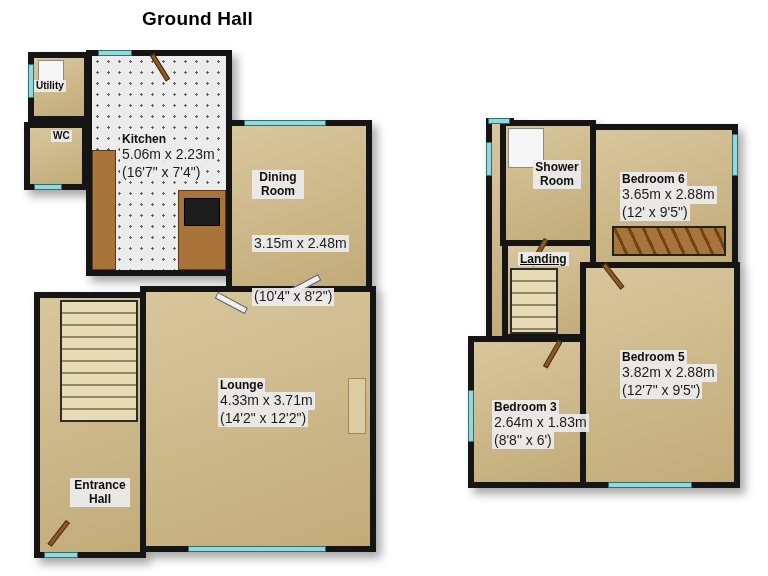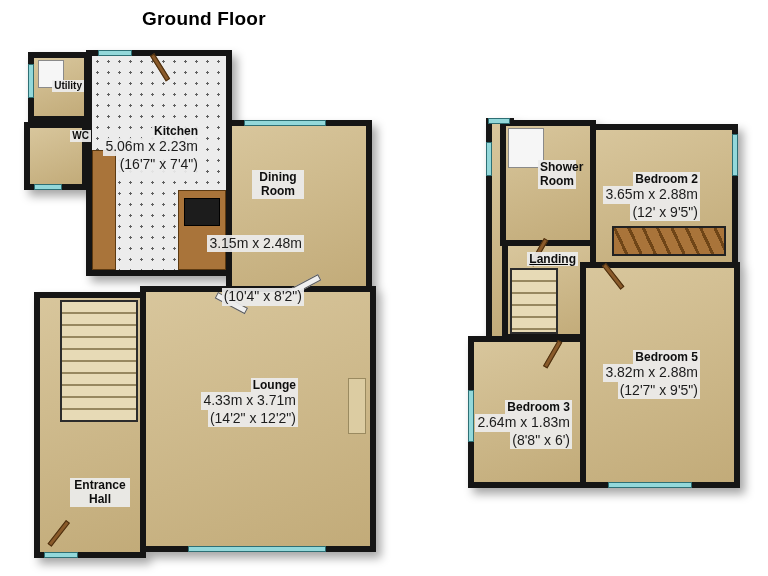--- a/index.html
+++ b/index.html
@@ -27,34 +27,34 @@
   .door-white { position:absolute; z-index:3; width:34px; height:7px;
           background:#efefef; border:1px solid #5a5a5a; transform-origin:top left; }
 
   .furn { position:absolute; z-index:2; }
   .counter { background:#a9743a; border:1px solid #5c3a12; }
   .appliance { background:#f6f6f6; border:1px solid #8a8a8a; }
   .cooker { background:#1c1c1c; border:1px solid #000; }
   .wardrobe { background:repeating-linear-gradient(65deg,#a9743a 0 10px,#6f4517 10px 13px); border:2px solid #222; }
   .radiator { background:#dcccA2; border:1px solid #9a8a60; }
 
-  .room-label { position:absolute; display:flex; flex-direction:column; align-items:flex-end;
+  .room-label { position:absolute; display:flex; flex-direction:column; align-items:flex-start;
           transform:translateX(-50%); text-align:center; z-index:12; }
   .room-label .name { font-weight:bold; font-size:12px; color:#0e0e0e; line-height:1.2;
           background:rgba(236,236,236,0.93); padding:0 2px; max-width:100%; }
   .room-label.small .name { font-size:10px; }
   .room-label .dim { font-weight:normal; font-size:14px; color:#1c1c1c; line-height:1.25;
           background:rgba(236,236,236,0.93); padding:0 2px; white-space:nowrap; }
 </style>
 </head>
 <body>
 
 <div id="canvas">
 
-  <div class="title" style="left:142px; top:8px;">Ground Floor</div>
+  <div class="title" style="left:142px; top:8px;">Ground Hall</div>
 
   <div class="plan">
 
     <div class="room" style="left:28px; top:52px; width:62px; height:70px;"></div>
     <div class="room" style="left:24px; top:122px; width:64px; height:68px;"></div>
     <div class="room tile" style="left:86px; top:50px; width:146px; height:226px;"></div>
     <div class="room" style="left:226px; top:120px; width:146px; height:172px;"></div>
     <div class="room" style="left:140px; top:286px; width:236px; height:266px;"></div>
     <div class="room" style="left:34px; top:292px; width:112px; height:266px;"></div>
 
@@ -79,21 +79,21 @@
     <div class="door-white" style="left:288px; top:290px; transform:rotate(-28deg);"></div>
   </div>
 
   <div class="labels">
     <div class="room-label small" style="left:59px; top:80px; width:50px;">
       <span class="name">Utility</span>
     </div>
     <div class="room-label small" style="left:71px; top:130px; width:40px;">
       <span class="name">WC</span>
     </div>
-    <div class="room-label" style="left:160px; top:124px; width:80px;">
+    <div class="room-label" style="left:160px; top:132px; width:80px;">
       <span class="name">Kitchen</span>
       <span class="dim">5.06m x 2.23m</span>
       <span class="dim">(16'7" x 7'4")</span>
     </div>
     <div class="room-label" style="left:278px; top:170px; width:52px;gap:36px;">
       <span class="name">Dining Room</span>
       <span class="dim">3.15m x 2.48m</span>
       <span class="dim">(10'4" x 8'2")</span>
     </div>
     <div class="room-label" style="left:258px; top:378px; width:80px;">
@@ -125,25 +125,25 @@
     <div class="window" style="left:732px; top:134px; width:6px; height:42px;"></div>
     <div class="window" style="left:608px; top:482px; width:84px; height:6px;"></div>
     <div class="window" style="left:468px; top:390px; width:6px; height:52px;"></div>
 
     <div class="door" style="left:544px; top:238px; transform:rotate(30deg);"></div>
     <div class="door" style="left:602px; top:266px; transform:rotate(-38deg);"></div>
     <div class="door" style="left:558px; top:340px; transform:rotate(30deg);"></div>
   </div>
 
   <div class="labels">
-    <div class="room-label" style="left:557px; top:160px; width:38px;">
+    <div class="room-label" style="left:557px; top:160px; width:48px;">
       <span class="name">Shower Room</span>
     </div>
     <div class="room-label" style="left:660px; top:172px; width:80px;">
-      <span class="name">Bedroom 2</span>
+      <span class="name">Bedroom 6</span>
       <span class="dim">3.65m x 2.88m</span>
       <span class="dim">(12' x 9'5")</span>
     </div>
     <div class="room-label" style="left:548px; top:252px; width:60px;text-decoration:underline;">
       <span class="name">Landing</span>
     </div>
     <div class="room-label" style="left:660px; top:350px; width:80px;">
       <span class="name">Bedroom 5</span>
       <span class="dim">3.82m x 2.88m</span>
       <span class="dim">(12'7" x 9'5")</span>

